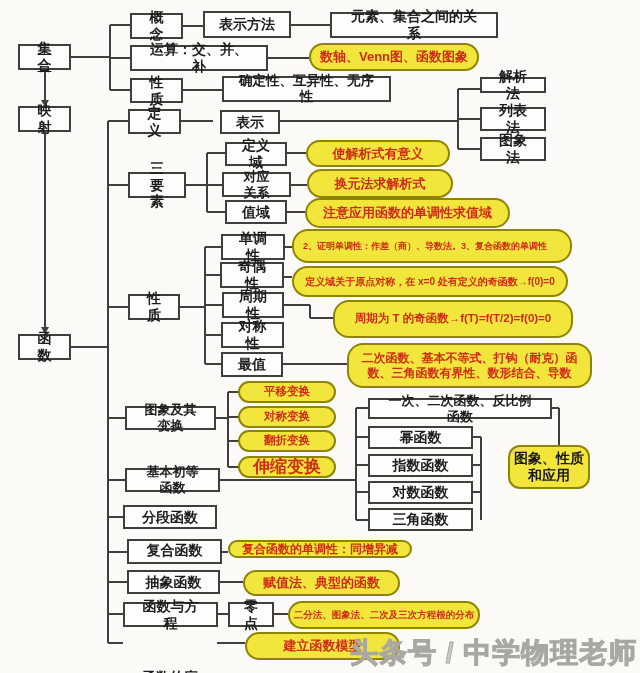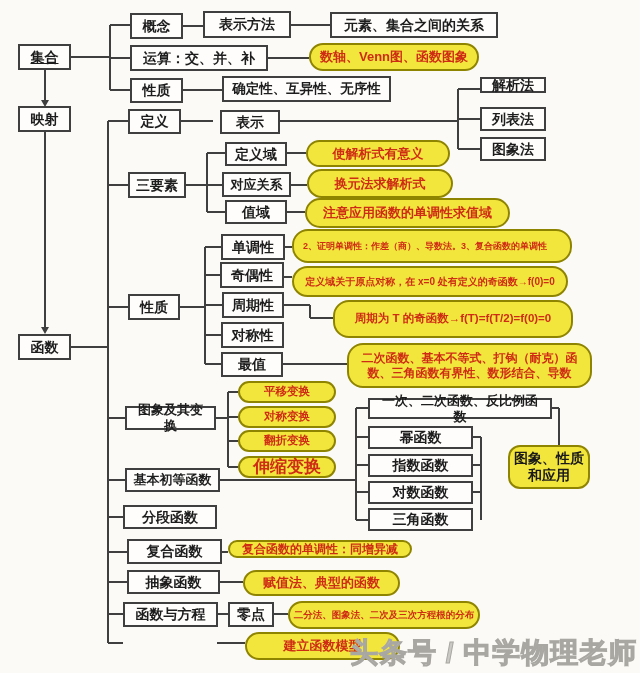--- a/index.html
+++ b/index.html
@@ -9,21 +9,21 @@
     font-family:"Liberation Sans","DejaVu Sans",sans-serif;
   }
   svg.wires{position:absolute;left:0;top:0;z-index:1;}
   .node{
     position:absolute;z-index:2;box-sizing:border-box;
     display:flex;align-items:center;justify-content:center;
     text-align:center;line-height:1.2;
   }
   .box{
     background:#fefdfb;border:2px solid var(--box-border,#3f3f3f);
-    color:#1d1d1d;font-weight:600;font-size:14px;padding:0 6px;
+    color:#1d1d1d;font-weight:600;font-size:14px;padding:0 14px;
   }
   .oval{
     background:var(--oval-fill,#f2e63d);
     border:2px solid var(--oval-border,#8f8400);
     border-radius:16px;color:var(--red-text,#cf2c15);
     font-weight:700;font-size:13px;padding:4px 6px;white-space:nowrap;
   }
   .oval.wrap{white-space:normal;}
   .oval.blk{color:#1a1a1a;}
   .oval.col{flex-direction:column;align-items:flex-start;text-align:left;}
@@ -113,21 +113,21 @@
 
   <div class="node box" style="left:125px;top:468px;width:95px;height:24px;font-size:13px;">基本初等函数</div>
   <div class="node box" style="left:368px;top:398px;width:184px;height:21px;font-size:13px;">一次、二次函数、反比例函数</div>
   <div class="node box" style="left:368px;top:426px;width:105px;height:23px;">幂函数</div>
   <div class="node box" style="left:368px;top:454px;width:105px;height:23px;">指数函数</div>
   <div class="node box" style="left:368px;top:481px;width:105px;height:23px;">对数函数</div>
   <div class="node box" style="left:368px;top:508px;width:105px;height:23px;">三角函数</div>
   <div class="node oval wrap blk" style="left:508px;top:445px;width:82px;height:44px;font-size:14px;border-radius:12px;padding:0 4px;font-weight:700;">图象、性质和应用</div>
 
   <div class="node box" style="left:123px;top:505px;width:94px;height:24px;">分段函数</div>
-  <div class="node box" style="left:127px;top:539px;width:95px;height:25px;">复合函数</div>
+  <div class="node box" style="left:127px;top:539px;width:95px;height:25px;font-family:Liberation Serif, serif;">复合函数</div>
   <div class="node oval" style="left:228px;top:540px;width:184px;height:18px;font-size:12px;">复合函数的单调性：同增异减</div>
   <div class="node box" style="left:127px;top:570px;width:93px;height:24px;">抽象函数</div>
   <div class="node oval" style="left:243px;top:570px;width:157px;height:26px;">赋值法、典型的函数</div>
   <div class="node box" style="left:123px;top:602px;width:95px;height:25px;">函数与方程</div>
   <div class="node box" style="left:228px;top:602px;width:46px;height:25px;">零点</div>
   <div class="node oval" style="left:288px;top:601px;width:192px;height:28px;font-size:9.5px;">二分法、图象法、二次及三次方程根的分布</div>
   <div class="node box" style="left:123px;top:631px;width:94px;height:25px;margin-top:42px;">函数的应用</div>
   <div class="node oval" style="left:245px;top:632px;width:155px;height:28px;">建立函数模型</div>
 
   <div class="watermark" style="left:350px;top:634px;">头条号 / 中学物理老师</div>

